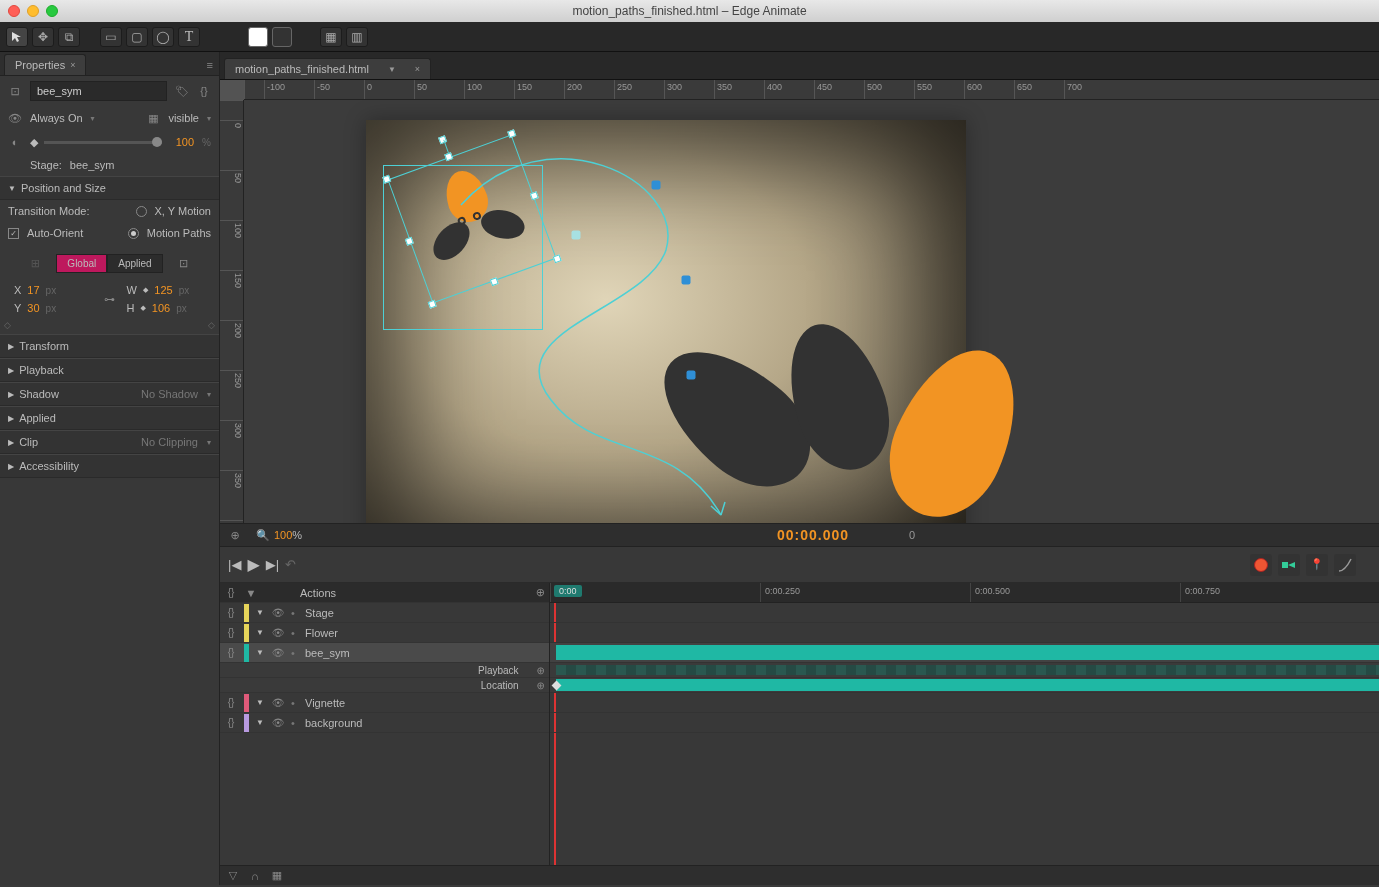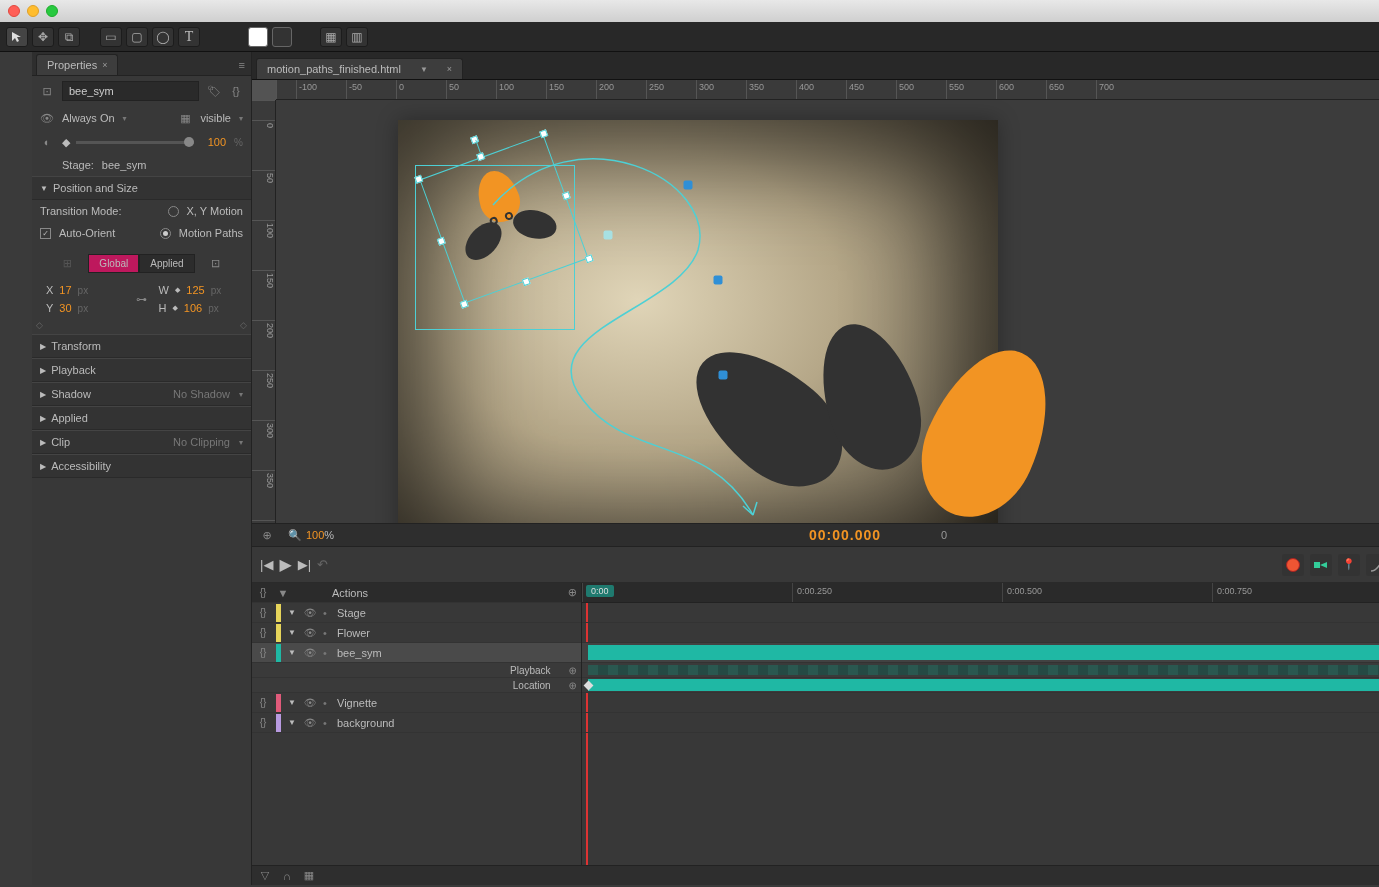--- a/index.html
+++ b/index.html
@@ -14,21 +14,21 @@
 .traffic .g { background: #28c940; border:1px solid #1dad2b; }
 .title-text { position: absolute; left: 0; right: 0; text-align: center; color: #444; font-size: 12px; }
 
 
 .toolbar { height: 30px; background: #282828; border-bottom: 1px solid #111; display: flex; align-items: center; padding: 0 6px; gap: 4px; }
 .tool-btn { width: 22px; height: 20px; background: #333; border: 1px solid #1c1c1c; border-radius: 3px; display: flex; align-items: center; justify-content: center; color: #aaa; font-size: 12px; }
 .tool-btn.active { background: #444; }
 .color-swatch { width: 20px; height: 20px; border-radius: 3px; border: 1px solid #666; }
 
 
-.main { display: flex; height: 833px; padding-left: 32px; }
+.main { display: flex; height: 833px; }
 .left-panel { width: 278px; background: #383838; display: flex; flex-direction: column; border-right: 1px solid #222; }
 .center-col { flex: 1; display: flex; flex-direction: column; background: #2c2c2c; }
 
 
 .panel-tabs { height: 24px; background: #2e2e2e; display: flex; align-items: flex-end; padding-left: 4px; border-bottom: 1px solid #222; position: relative; }
 .panel-tab { padding: 4px 10px; background: #3d3d3d; border: 1px solid #222; border-bottom: none; font-size: 11px; color: #ccc; border-radius: 3px 3px 0 0; display: flex; align-items: center; gap: 5px; }
 .panel-tab .x { font-size: 9px; color: #999; }
 .panel-menu { margin-left: auto; margin-right: 6px; color: #888; padding-bottom:4px;}
 
 
@@ -95,20 +95,21 @@
 </style>
 </head>
 <body>
 
 <div class="titlebar">
   <div class="traffic">
     <span class="r"></span>
     <span class="y"></span>
     <span class="g"></span>
   </div>
+  <div class="title-text">motion_paths_finished.html – Edge Animate</div>
 </div>
 
 <div class="toolbar">
   <div class="tool-btn active">
       <svg width="12" height="12">
         <path d="M1 1 L1 10 L4 7 L6 11 L8 10 L6 6 L10 6 Z" fill="#ddd"></path>
       </svg>
     </div>
   <div class="tool-btn">✥</div>
   <div class="tool-btn">⧉</div>

